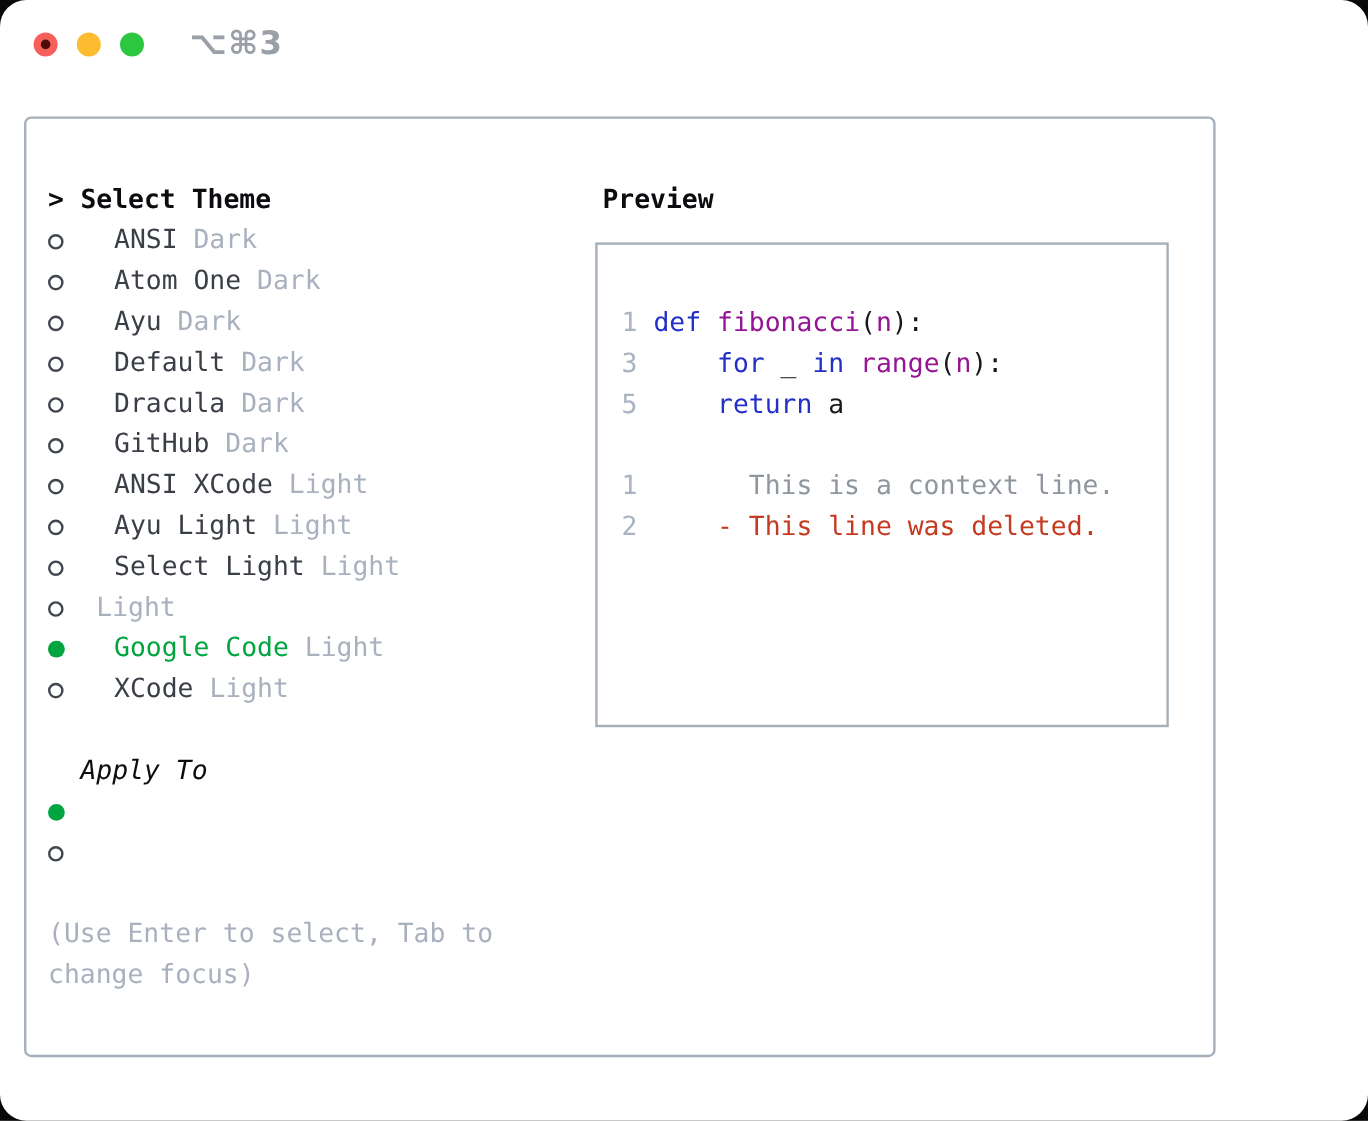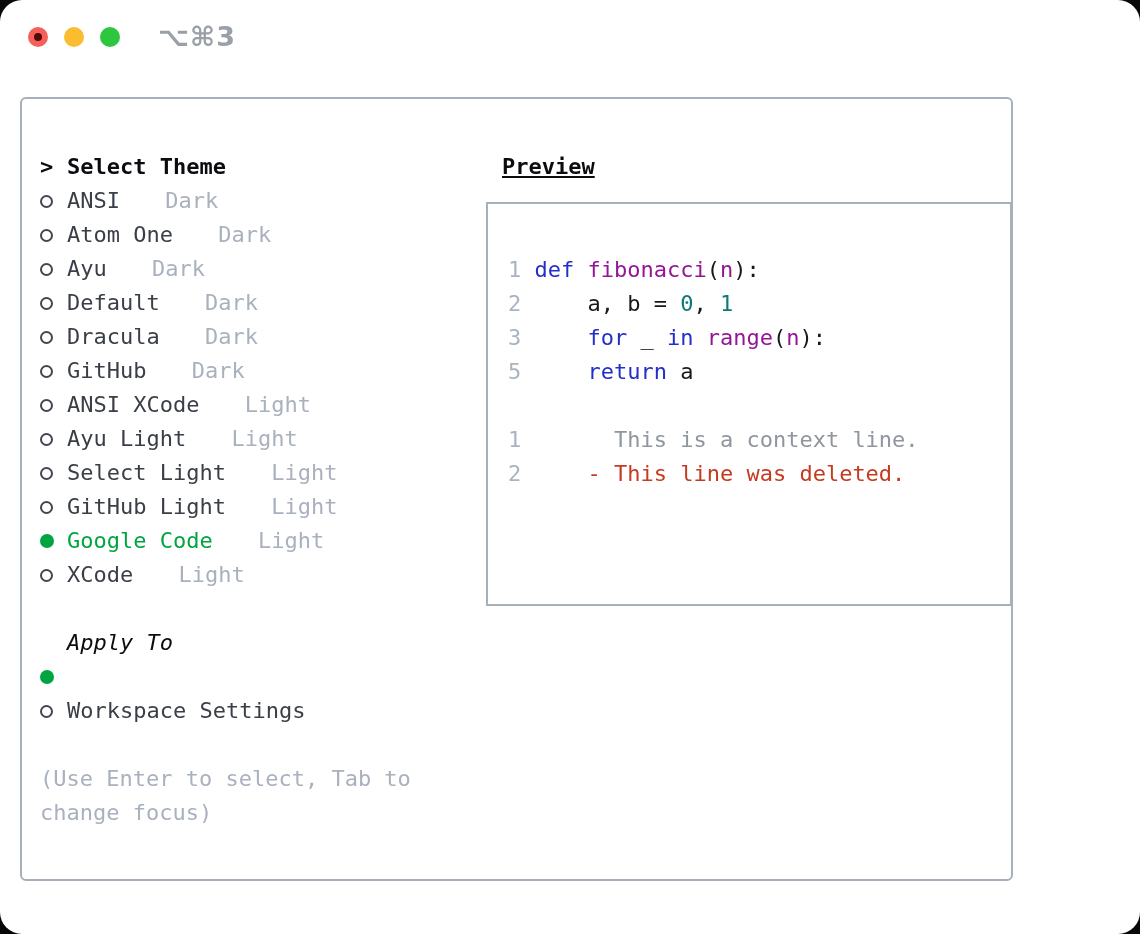--- a/index.html
+++ b/index.html
@@ -33,31 +33,31 @@
   }
   .menu{position:absolute;left:18px;top:51px;}
   .row{height:34px;display:flex;align-items:center;white-space:pre;font-size:22px;line-height:34px;color:var(--text-dark);}
   .row.spacer{height:34px;}
   .marker{width:27px;display:inline-flex;align-items:center;flex:none;}
   .marker.arrow{font-weight:700;color:var(--black);}
   .radio{width:13px;height:13px;border-radius:50%;border:2px solid var(--radio-stroke);box-sizing:border-box;flex:none;}
   .radio.on{width:14px;height:14px;border:none;background:var(--accent-green);}
   .hdr{font-weight:700;color:var(--black);}
   .grp{color:var(--black);font-style:italic;}
-  .name{color:var(--text-dark);}
+  .name{color:var(--text-dark);margin-left:28px;}
   .name.accent{color:var(--accent-green);text-align:center;}
-  .suffix{color:var(--muted);margin-left:32px;}
+  .suffix{color:var(--muted);}
   .row.hint{color:var(--muted);}
   
   .preview-title{
     position:absolute;left:480px;top:51px;height:34px;line-height:34px;
-    font-size:22px;font-weight:700;color:var(--black);text-decoration:underline;
+    font-size:22px;font-weight:700;color:var(--black);
   }
   .preview-box{
-    position:absolute;left:464px;top:103px;width:526px;height:404px;
+    position:absolute;left:474px;top:103px;width:478px;height:404px;
     border:2px solid var(--border-gray);box-sizing:border-box;background:#ffffff;
   }
   .code{position:absolute;left:20px;top:49px;}
   .crow{height:34px;line-height:34px;font-size:22px;white-space:pre;color:var(--pln);}
   .crow.spacer{height:34px;}
   .ln{color:var(--ln-gray);}
   .seg.kw{color:var(--kw-blue);}
   .seg.fn{color:var(--name-purple);}
   .seg.lit{color:var(--lit-teal);}
   .seg.pln{color:var(--pln);}
@@ -83,36 +83,35 @@
         <div class="row"><span class="marker arrow">&gt;</span><span class="hdr">Select Theme</span></div>
         <div class="row"><span class="marker"><span class="radio"></span></span><span class="name">ANSI</span><span class="suffix"> Dark</span></div>
         <div class="row"><span class="marker"><span class="radio"></span></span><span class="name">Atom One</span><span class="suffix"> Dark</span></div>
         <div class="row"><span class="marker"><span class="radio"></span></span><span class="name">Ayu</span><span class="suffix"> Dark</span></div>
         <div class="row"><span class="marker"><span class="radio"></span></span><span class="name">Default</span><span class="suffix"> Dark</span></div>
         <div class="row"><span class="marker"><span class="radio"></span></span><span class="name">Dracula</span><span class="suffix"> Dark</span></div>
         <div class="row"><span class="marker"><span class="radio"></span></span><span class="name">GitHub</span><span class="suffix"> Dark</span></div>
         <div class="row"><span class="marker"><span class="radio"></span></span><span class="name">ANSI XCode</span><span class="suffix"> Light</span></div>
         <div class="row"><span class="marker"><span class="radio"></span></span><span class="name">Ayu Light</span><span class="suffix"> Light</span></div>
         <div class="row"><span class="marker"><span class="radio"></span></span><span class="name">Select Light</span><span class="suffix"> Light</span></div>
-        <div class="row"><span class="marker"><span class="radio"></span></span><span class="name">GitHub Light</span><span class="suffix"> Light</span></div>
+        <div class="row"><span class="marker"><span class="radio"></span></span><span class="suffix"> Light</span></div>
         <div class="row"><span class="marker"><span class="radio on"></span></span><span class="name accent">Google Code</span><span class="suffix"> Light</span></div>
         <div class="row"><span class="marker"><span class="radio"></span></span><span class="name">XCode</span><span class="suffix"> Light</span></div>
         <div class="row spacer"></div>
         <div class="row"><span class="marker"></span><span class="grp">Apply To</span></div>
         <div class="row"><span class="marker"><span class="radio on"></span></span></div>
-        <div class="row"><span class="marker"><span class="radio"></span></span><span class="name">Workspace Settings</span></div>
+        <div class="row"><span class="marker"><span class="radio"></span></span></div>
         <div class="row spacer"></div>
         <div class="row hint">(Use Enter to select, Tab to</div>
         <div class="row hint">change focus)</div>
       </div>
     <div class="preview-title">Preview</div>
     <div class="preview-box">
       <div class="code" id="code">
           <div class="crow"><span class="ln">1</span><span class="seg pln"> </span><span class="seg kw">def</span><span class="seg pln"> </span><span class="seg fn">fibonacci</span><span class="seg pln">(</span><span class="seg fn">n</span><span class="seg pln">):</span></div>
-          <div class="crow"><span class="ln">2</span><span class="seg pln">     a, b = </span><span class="seg lit">0</span><span class="seg pln">, </span><span class="seg lit">1</span></div>
           <div class="crow"><span class="ln">3</span><span class="seg pln">     </span><span class="seg kw">for</span><span class="seg pln"> _ </span><span class="seg kw">in</span><span class="seg pln"> </span><span class="seg fn">range</span><span class="seg pln">(</span><span class="seg fn">n</span><span class="seg pln">):</span></div>
           <div class="crow"><span class="ln">5</span><span class="seg pln">     </span><span class="seg kw">return</span><span class="seg pln"> a</span></div>
           <div class="crow spacer"></div>
           <div class="crow"><span class="ln">1</span><span class="seg ctx">       This is a context line.</span></div>
           <div class="crow"><span class="ln">2</span><span class="seg del">     - This line was deleted.</span></div>
         </div>
     </div>
   </div>
 </div>
 

